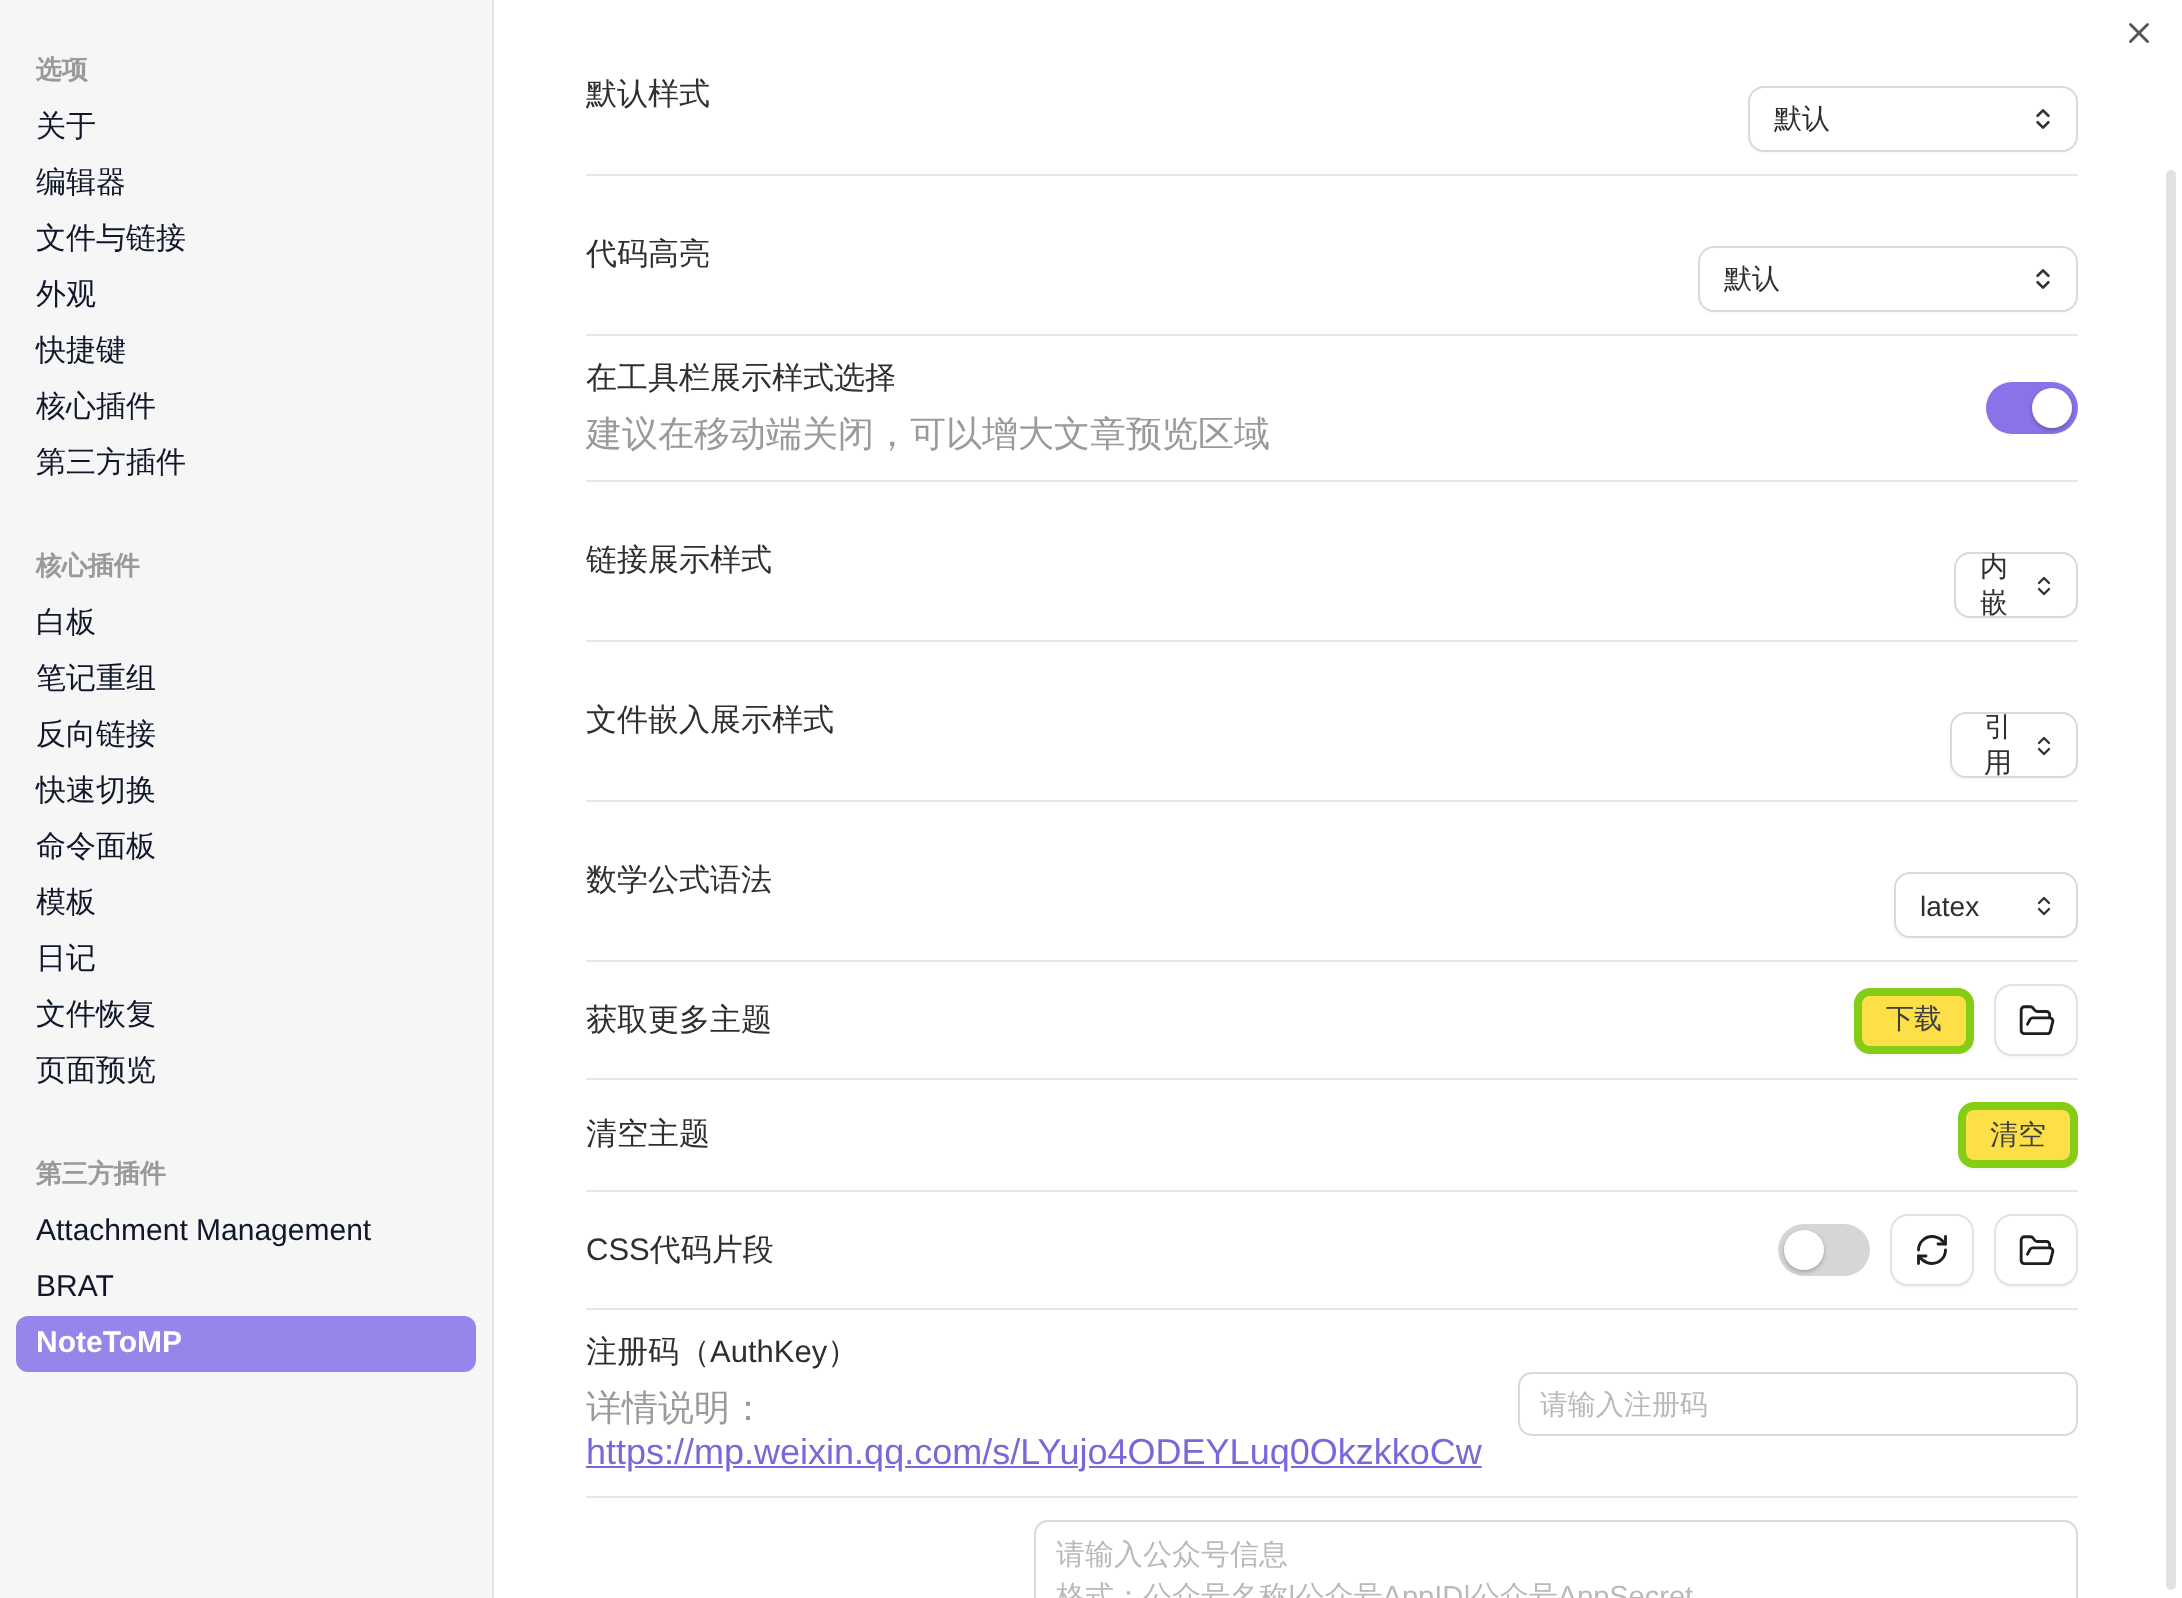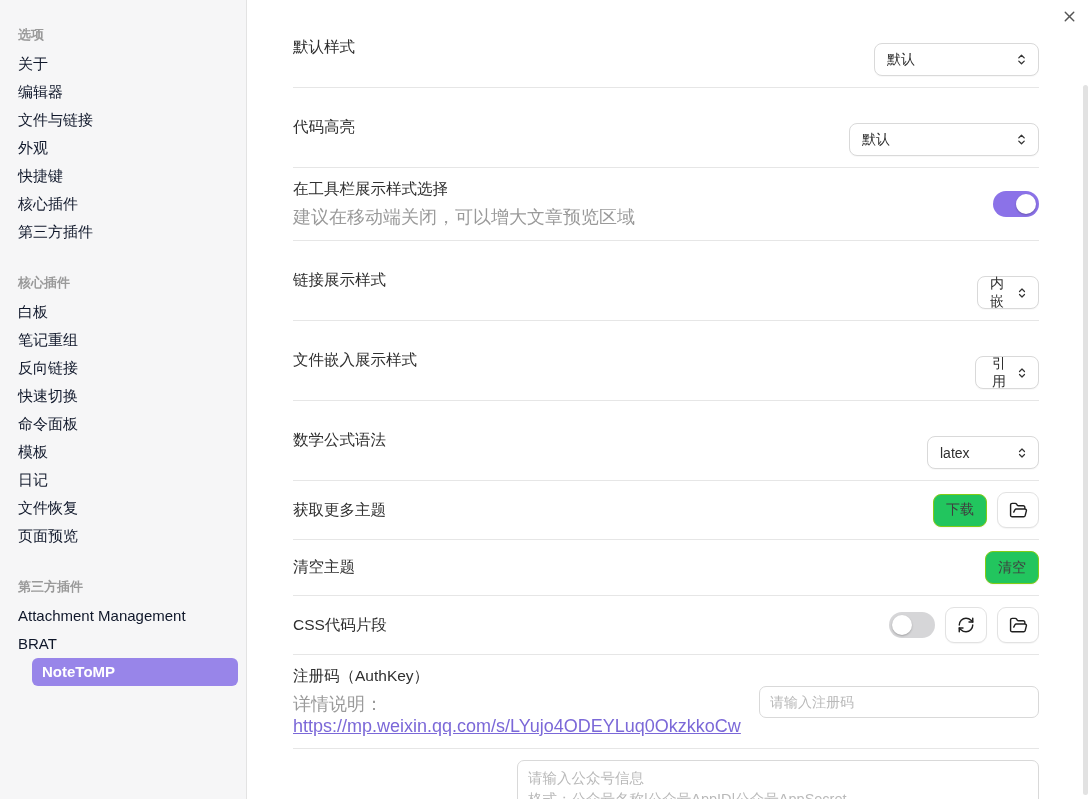--- a/index.html
+++ b/index.html
@@ -22,21 +22,21 @@
   .side-title{
     font-size:13px; font-weight:700; color:#9a9a9a;
     padding:0 10px; height:22px; line-height:22px; margin-bottom:4px;
   }
   .side-item{
     font-size:15px; color:#0f172a; padding:0 10px; height:28px;
     line-height:28px; border-radius:6px; cursor:pointer;
     white-space:nowrap; overflow:hidden;
   }
   .side-item.selected{
-    background:var(--accent-sel); color:#ffffff; font-weight:700;margin-left:24px;
+    background:var(--accent-sel); color:#ffffff; font-weight:700;
   }
   
   .content{
     position:absolute; left:248px; top:0; width:843px; height:799px;
     background:#fff; padding:8px 52px 0 45px;
   }
   .row{
     display:flex; align-items:center; justify-content:space-between;
     border-bottom:1px solid var(--border); padding:11px 0; min-height:53px;
   }
@@ -47,36 +47,36 @@
   .ctl-group{ display:flex; align-items:center; gap:10px; }
   
   .select-box{
     display:flex; align-items:center; justify-content:space-between;
     height:33px; border:1px solid var(--ctl-border); border-radius:8px;
     background:#fff; padding:0 10px 0 12px; font-size:14px; color:#2f2f2f;
     cursor:pointer; box-shadow:0 1px 1px rgba(0,0,0,.03);margin-top:24px;
   }
   .select-box svg{ margin-left:10px; flex:none; }
   .w165{ width:165px; } .w190{ width:190px; } .w62{ width:62px; }
-  .w64{ width:64px;text-align:right; } .w92{ width:112px; }
+  .w64{ width:64px;text-align:right; } .w92{ width:92px; }
   
   .toggle{
     width:46px; height:26px; border-radius:13px; background:#d6d6d8;
     position:relative; cursor:pointer; flex:none;
   }
   .toggle .knob{
     position:absolute; top:3px; width:20px; height:20px; border-radius:50%;
     background:#fff; box-shadow:0 1px 2px rgba(0,0,0,.25);
   }
   .toggle.off .knob{ left:3px; }
   .toggle.on{ background:var(--accent); }
   .toggle.on .knob{ right:3px; }
   
   .btn{
-    height:33px; border:1px solid #84cc16; border-radius:8px; background:#22c55e;
+    height:33px; border:4px solid #84cc16; border-radius:8px; background:#fde047;
     font-size:14px; color:#3f3f3f; padding:0 12px; cursor:pointer;
     box-shadow:0 1px 1px rgba(0,0,0,.04);
     font-family:inherit;
   }
   .icon-btn{
     width:42px; height:36px; border:1px solid #e2e2e2; border-radius:9px;
     background:#fff; display:flex; align-items:center; justify-content:center;
     cursor:pointer; box-shadow:0 1px 1px rgba(0,0,0,.04);
   }
   

